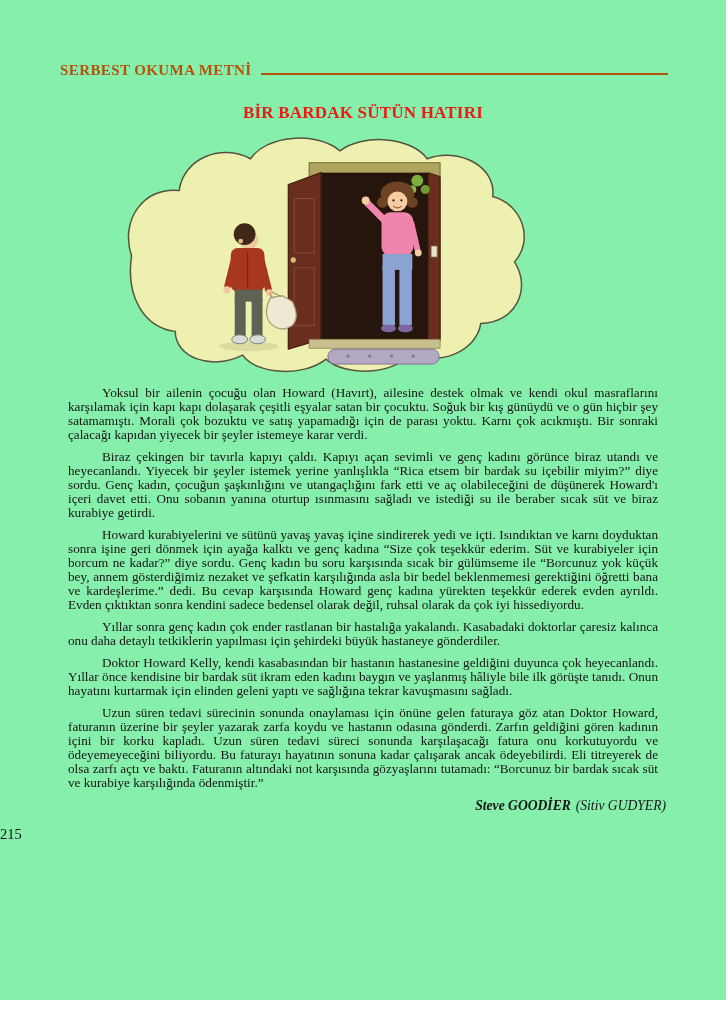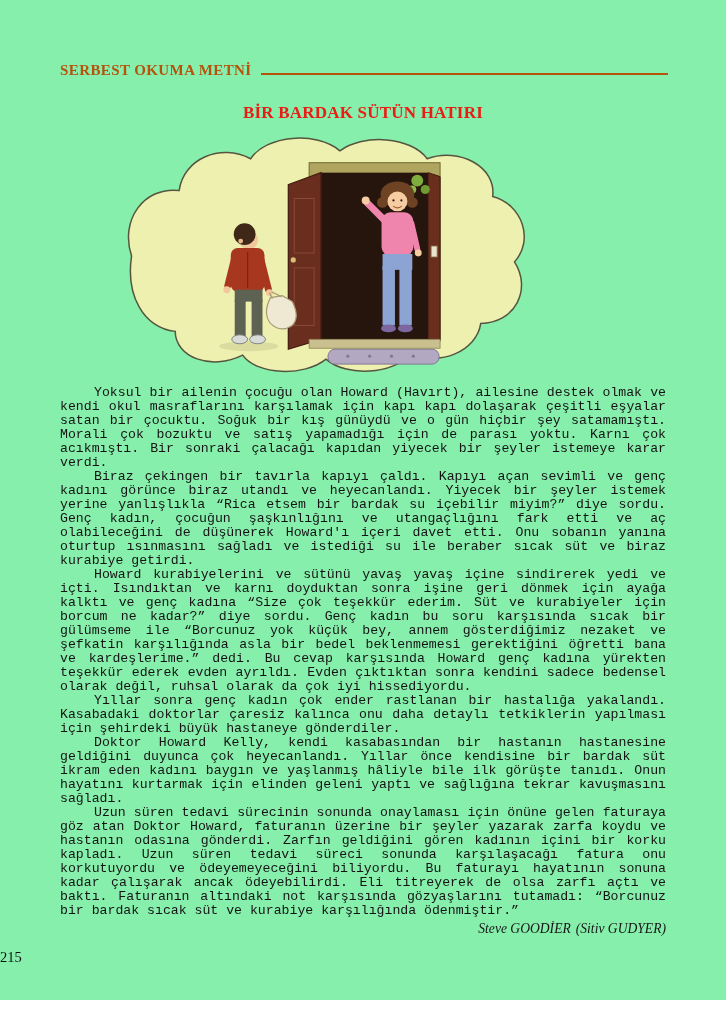--- a/index.html
+++ b/index.html
@@ -16,23 +16,23 @@
   .header-rule { flex:1 1 auto; height:2px; background:#b5530d; margin:0 0 4px 9px; }
   .title {
     text-align:center; color:#e71d16; font-size:17px; font-weight:700;
     margin-top:24px; letter-spacing:.2px;
   }
   .illustration { width:420px; height:248px; margin:6px 0 0 116px; }
   .body-text {
     margin:9px 60px 0 60px; text-align:justify; font-size:13.2px;
     line-height:14px; color:#141414;
   }
-  .body-text p { text-indent:34px; margin:0;font-family:Liberation Mono, monospace; }
+  .body-text p { text-indent:34px; margin:8px; }
   .attribution { margin:3px 60px 0 0; text-align:right; font-size:13.6px; }
-  .author { font-weight:400; font-style:italic; }
+  .author { font-weight:700; font-style:italic; }
   .author-alt { font-style:italic; margin-left:5px; }
   .translator-line { margin-top:1px; }
   .page-number { text-align:left; margin-top:12px; font-size:14.5px; color:#111; }
 </style>
 </head>
 <body>
 
 <div class="page">
 
   <div class="header-row">

